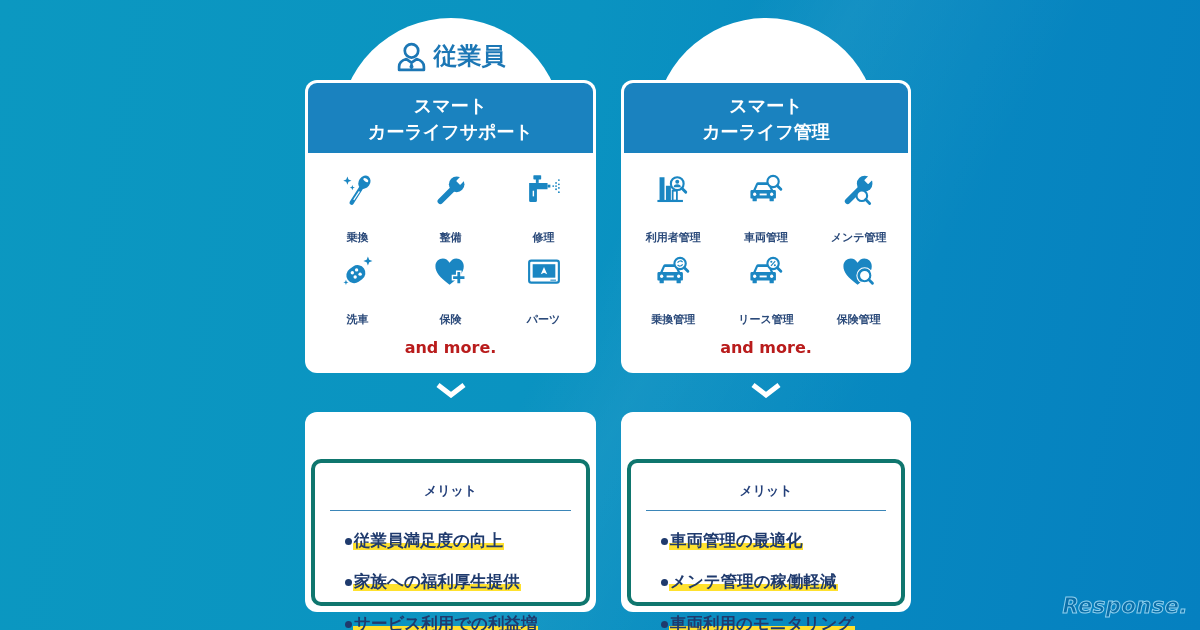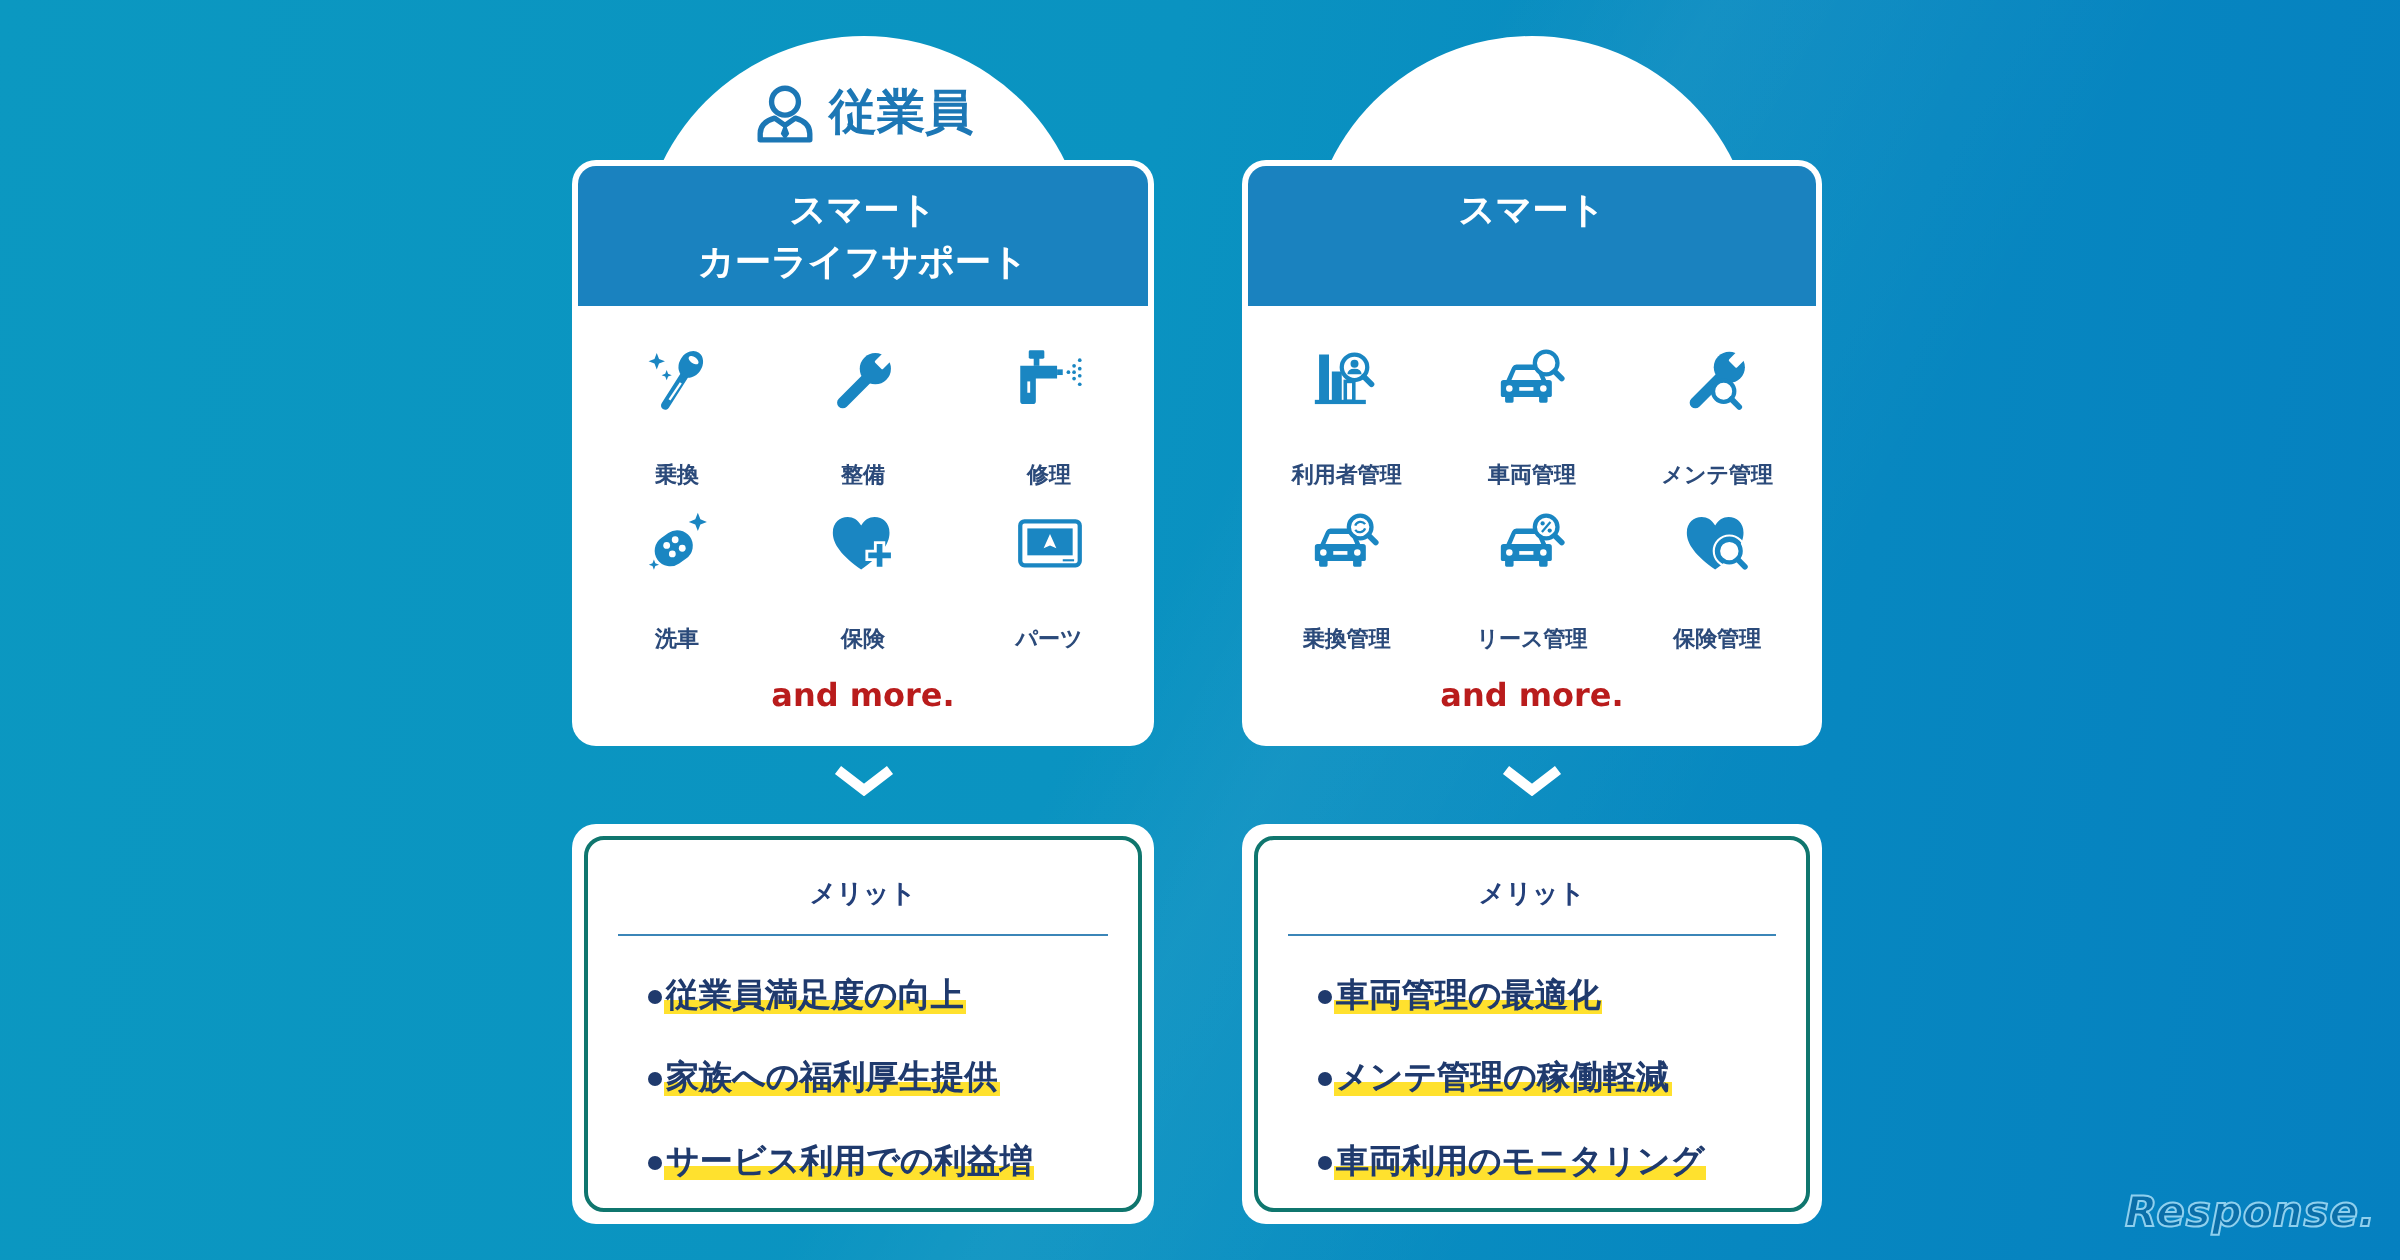--- a/index.html
+++ b/index.html
@@ -8,21 +8,21 @@
     position: relative;
     font-family: "DejaVu Sans", "Liberation Sans", sans-serif;
     background: linear-gradient(100deg, #0b98c1 0%, #0a93c1 45%, #0787c0 75%, #0580c0 100%);
   }
   .sheen {
     position: absolute; inset: 0;
     background: linear-gradient(120deg, rgba(255,255,255,0) 48%, rgba(255,255,255,0.05) 55%, rgba(255,255,255,0) 70%);
     pointer-events: none;
   }
   .col { position: absolute; top: 0; width: 291px; height: 630px; }
-  .col.left { left: 286px; border-radius: 22px; }
+  .col.left { left: 305px; border-radius: 22px; }
   .col.right { left: 621px; width: 290px; }
 
   .dome {
     position: absolute; top: 18px; left: 50%; margin-left: -112px;
     width: 224px; height: 224px; border-radius: 50%; background: #fff;
   }
   .cat-title {
     position: absolute; top: 40px; left: 0; right: 0;
     display: flex; align-items: center; justify-content: center; gap: 7px;
     color: #1c77b5; font-weight: bold; font-size: 24px; line-height: 32px;
@@ -51,21 +51,21 @@
     position: absolute; top: 260px; left: 0; right: 0; text-align: center;
     font-size: 16px; font-weight: bold; color: #b91c1c; line-height: 16px;
   }
   .chev { position: absolute; top: 383px; left: 50%; margin-left: -16px; width: 32px; height: 15px; }
 
   .merit {
     position: absolute; top: 412px; left: 0; width: 100%; height: 200px;
     background: #fff; border-radius: 12px;
   }
   .merit-inner {
-    position: absolute; inset: 6px; border: 2px solid #0f766e; border-radius: 10px;
+    position: absolute; inset: 6px; border: 4px solid #0f766e; border-radius: 10px; margin-top: 41px;
   }
   .merit-title {
     position: absolute; top: 20px; left: 0; right: 0; text-align: center;
     font-size: 13px; font-weight: bold; color: #24407a; line-height: 16px;
   }
   .merit-divider {
     position: absolute; top: 47px; left: 15px; right: 15px; height: 1px; background: #3b86b8;
   }
   .merit-item {
     position: absolute; left: 30px; display: flex; align-items: center; gap: 1px;
@@ -200,20 +200,21 @@
     </div>
   </div>
 </section>
 
 <section class="col right">
   <div class="dome"></div>
 
   <div class="card">
     <div class="card-header">
       <div>スマート</div>
+      <div>カーライフ管理</div>
     </div>
     <div class="feat-grid">
       <div class="feat">
         <svg viewBox="0 0 48 48">
           <rect x="5" y="6" width="7" height="33" fill="#1a86c2"></rect>
           <rect x="14" y="18" width="7" height="21" fill="#1a86c2"></rect>
           <rect x="23.5" y="25" width="6" height="14" fill="none" stroke="#1a86c2" stroke-width="2.5"></rect>
           <rect x="2" y="38" width="36" height="3" fill="#1a86c2"></rect>
           <circle cx="30" cy="15" r="9" fill="#fff" stroke="#1a86c2" stroke-width="3"></circle>
           <circle cx="30" cy="12.5" r="2.8" fill="#1a86c2"></circle>

